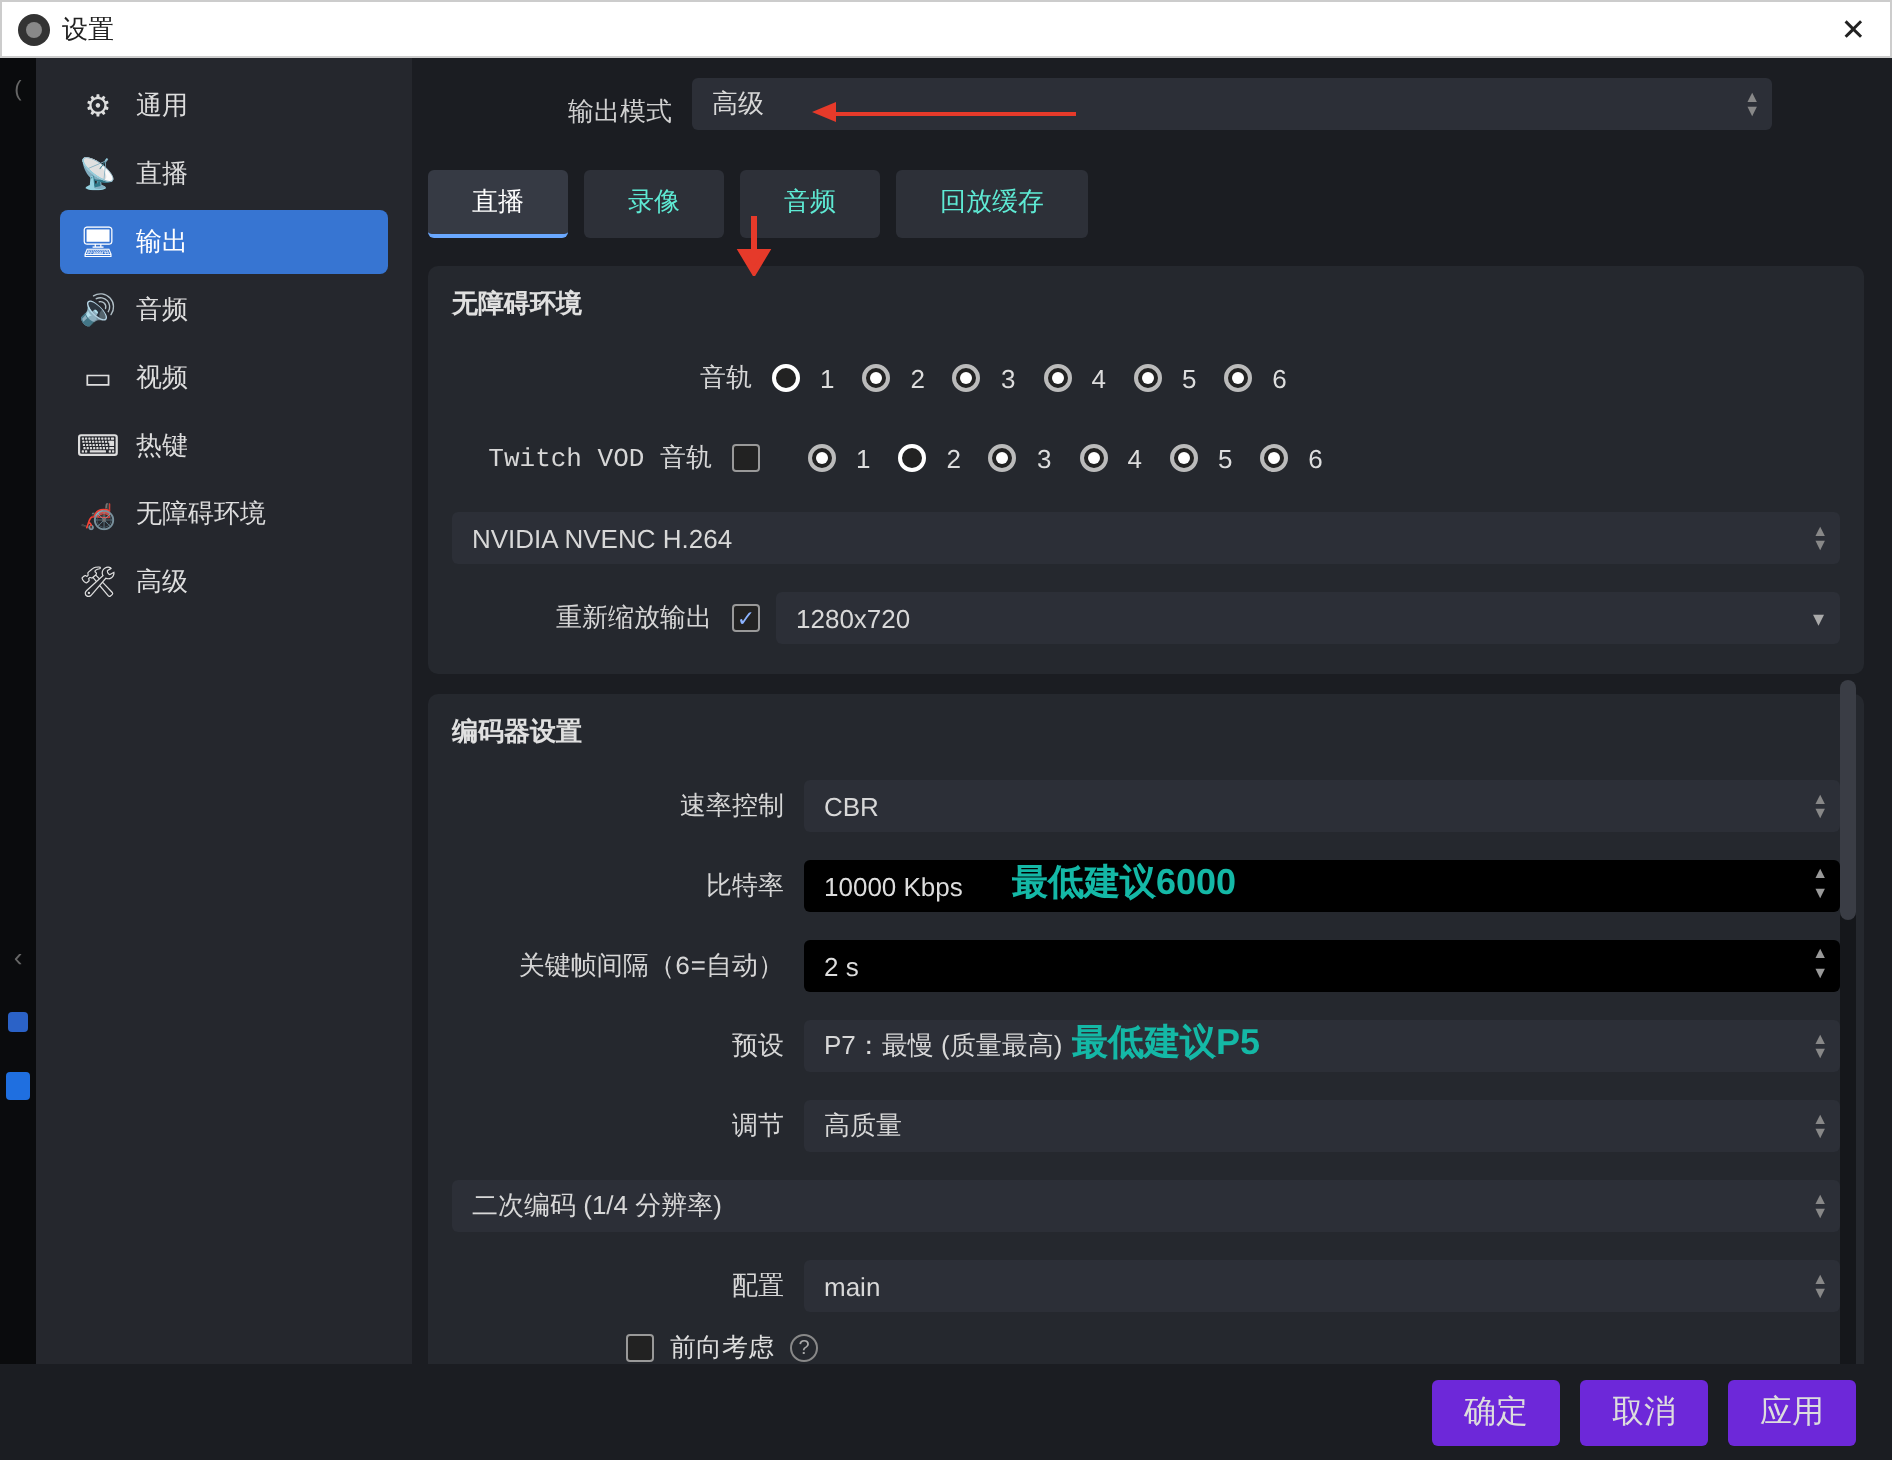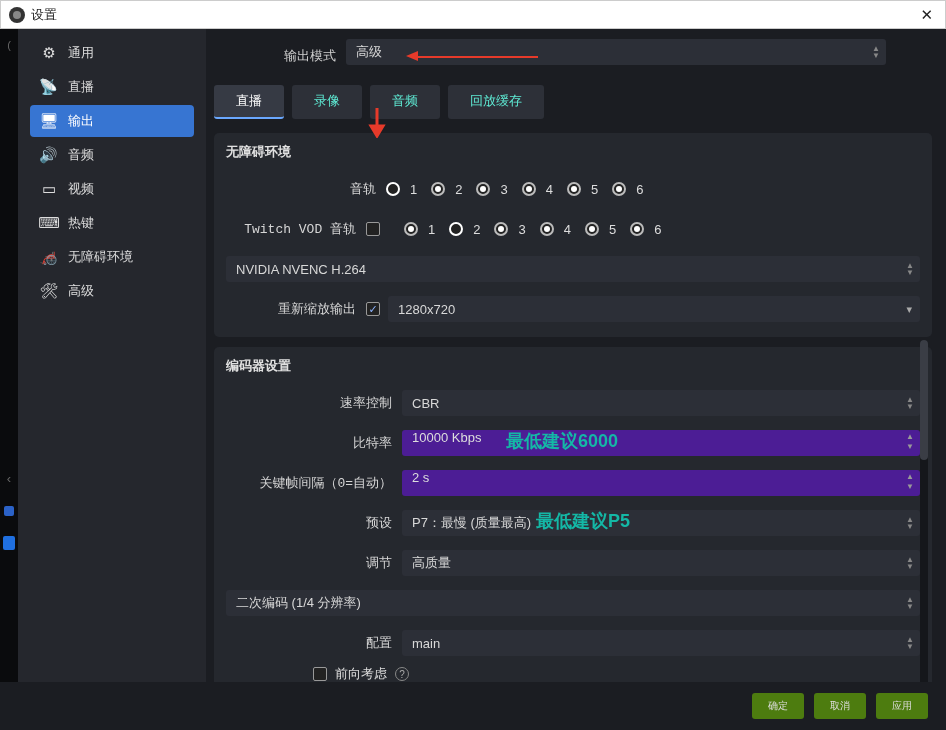--- a/index.html
+++ b/index.html
@@ -39,34 +39,34 @@
 .radio-row{ display:flex; align-items:center; gap:10px;}
 .radio{ width:14px; height:14px; border-radius:50%; border:2px solid #bbb; display:inline-block; position:relative;background:#222;}
 .radio.on::after{ content:""; position:absolute; inset:2px; border-radius:50%; background:#fff;}
 .radio.hollow{ border-color:#fff;}
 .cb{ width:14px;height:14px;border:1px solid #999;border-radius:2px;display:inline-flex;align-items:center;justify-content:center;background:#222;font-size:11px;color:#8db4ff;}
 .cb.on::after{content:"✓";}
 .radiotxt{ color:#ddd; margin-right:4px;}
 .form-row{ display:flex; align-items:center; min-height:36px; margin-bottom:4px;}
 .form-label{ width:176px; text-align:right; padding-right:10px; color:#d6d6d6;font-family:Liberation Mono, monospace;}
 .form-field{ flex:1; display:flex; align-items:center;}
-.spinbox{ background:#4c1d95; height:26px; border-radius:3px; flex:1; display:flex;padding:0 10px; position:relative;color:#ddd;}
+.spinbox{ background:#000000; height:26px; border-radius:3px; flex:1; display:flex;align-items:center; padding:0 10px; position:relative;color:#ddd;}
 .spinbox .ud{ position:absolute; right:6px; top:2px; display:flex; flex-direction:column; color:#999; font-size:8px; line-height:10px;}
 .note{ color:#14b8a6; font-weight:bold; font-size:18px; position:absolute; }
 .checkrow{ display:flex;align-items:center;gap:8px; margin-left:87px; margin-bottom:8px; color:#ddd;}
 .qmark{ width:14px;height:14px;border:1px solid #888;border-radius:50%;font-size:10px;display:inline-flex;align-items:center;justify-content:center;color:#aaa;}
 .arrow-ann{ position:absolute; color:#e63a2a; font-size:24px; pointer-events:none;}
 .arrow-line{ position:absolute; height:2px; background:#e63a2a; pointer-events:none;}
 .arrow-head{ position:absolute; width:0;height:0;border-top:5px solid transparent;border-bottom:5px solid transparent;border-right:12px solid #e63a2a;}
 .scroll-track{ width:8px; background:#15171b; position:absolute; right:18px; top:340px; bottom:44px; border-radius:4px;}
 .scroll-thumb{ width:8px; background:#3a3d45; height:120px; border-radius:4px; position:absolute; top:0;}
 
 
 .footer{ position:absolute; bottom:0; left:0; right:0; height:48px; display:flex; align-items:center; justify-content:flex-end; padding:0 18px; gap:10px; background:#1b1d22;}
-.btn{ background:#4d7c0f; color:#ddd; border:none; padding:6px 16px; border-radius:3px; cursor:pointer; font-size:10px;}
+.btn{ background:#6d28d9; color:#ddd; border:none; padding:6px 16px; border-radius:3px; cursor:pointer; font-size:16px;}
 .enc-body{ flex:1; overflow:hidden; position:relative;}
 </style>
 </head>
 <body>
 
 <div class="titlebar">
   <span class="app-icon"></span>
   <span class="title">设置</span>
   <span class="close">✕</span>
 </div>
@@ -222,21 +222,21 @@
         <div class="form-field">
               <div class="spinbox">
                 <span>10000 Kbps</span>
                 <span class="ud">▲<br>▼</span>
               </div>
             </div>
         <span class="note" style="left:280px; top:4px;">最低建议6000</span>
       </div>
 
       <div class="form-row">
-        <div class="form-label">关键帧间隔（0=自动）</div>
+        <div class="form-label">关键帧间隔（6=自动）</div>
         <div class="form-field">
               <div class="spinbox">
                 <span>2 s</span>
                 <span class="ud">▲<br>▼</span>
               </div>
             </div>
       </div>
 
       <div class="form-row" style="position:relative;">
         <div class="form-label">预设</div>

